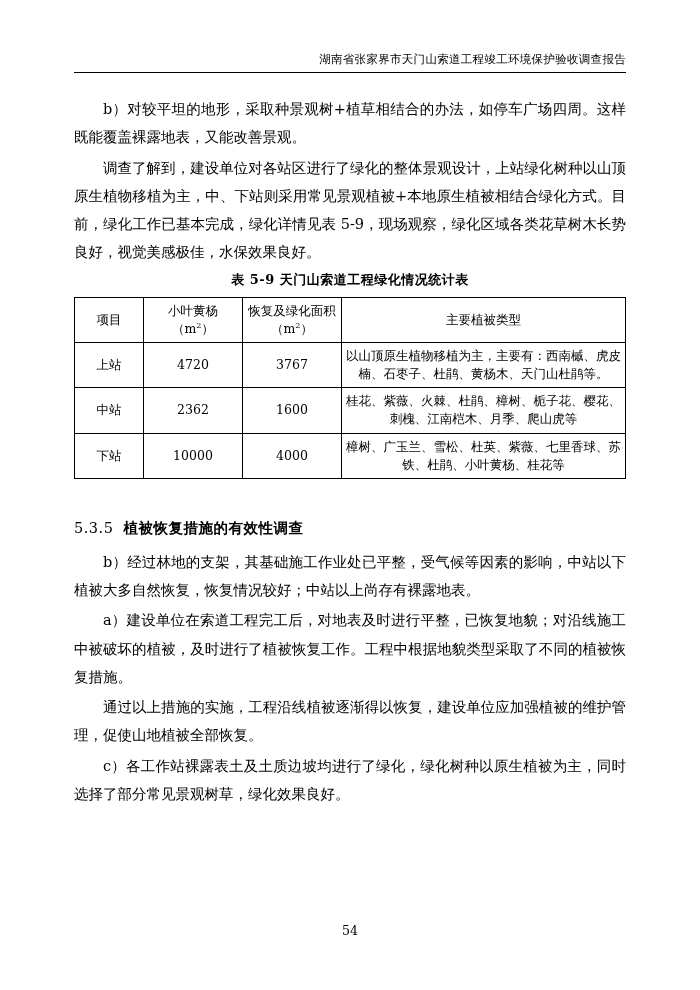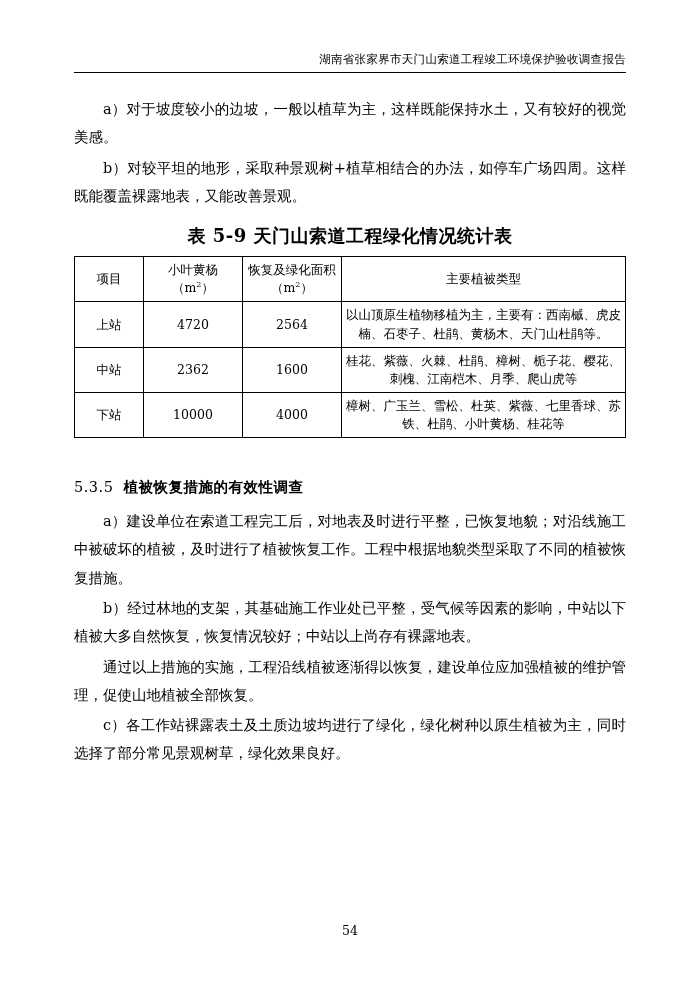--- a/index.html
+++ b/index.html
@@ -36,23 +36,23 @@
   p.body-text {
     font-size: 14.5px;
     line-height: 1.95;
     margin: 0 0 2px 0;
     text-align: justify;
     text-justify: inter-ideograph;
     text-indent: 2em;
   }
   .table-title {
     text-align: center;
-    font-size: 18px;
+    font-size: 13px;
     font-weight: bold;
-    margin: 14px 0 8px 0;
+    margin: 4px 0 8px 0;
     letter-spacing: 0.5px;
   }
   table.green-table {
     border-collapse: collapse;
     width: 100%;
     font-size: 12.5px;
     line-height: 1.45;
     table-layout: fixed;
     border-radius: 23px;
   }
@@ -92,43 +92,43 @@
   sup { font-size: 0.65em; vertical-align: super; }
 </style>
 </head>
 <body>
 
 <div class="page">
 
   <div class="header">湖南省张家界市天门山索道工程竣工环境保护验收调查报告</div>
   <hr class="header-rule">
 
-  <p class="body-text">a）对于坡度较小的边坡，一般以植草为主，这样既能保持水土，又有较好的视觉美感。</p>
   <p class="body-text">b）对较平坦的地形，采取种景观树+植草相结合的办法，如停车广场四周。这样既能覆盖裸露地表，又能改善景观。</p>
+  <p class="body-text">调查了解到，建设单位对各站区进行了绿化的整体景观设计，上站绿化树种以山顶原生植物移植为主，中、下站则采用常见景观植被+本地原生植被相结合绿化方式。目前，绿化工作已基本完成，绿化详情见表 5-9，现场观察，绿化区域各类花草树木长势良好，视觉美感极佳，水保效果良好。</p>
 
   <div class="table-title">表 5-9  天门山索道工程绿化情况统计表</div>
 
   <table class="green-table">
     <thead>
       <tr>
         <th class="col-item">项目</th>
         <th class="col-area">
           <span>小叶黄杨（m</span><sup>2</sup><span>）</span>
         </th>
         <th class="col-rec">
           <span>恢复及绿化面积（m</span><sup>2</sup><span>）</span>
         </th>
         <th>主要植被类型</th>
       </tr>
     </thead>
     <tbody>
       <tr>
         <td>上站</td>
         <td>4720</td>
-        <td>2564</td>
+        <td>3767</td>
         <td class="cell-types">以山顶原生植物移植为主，主要有：西南槭、虎皮楠、石枣子、杜鹃、黄杨木、天门山杜鹃等。</td>
       </tr>
       <tr>
         <td>中站</td>
         <td>2362</td>
         <td>1600</td>
         <td class="cell-types">桂花、紫薇、火棘、杜鹃、樟树、栀子花、樱花、刺槐、江南桤木、月季、爬山虎等</td>
       </tr>
       <tr>
         <td>下站</td>
@@ -136,19 +136,19 @@
         <td>4000</td>
         <td class="cell-types">樟树、广玉兰、雪松、杜英、紫薇、七里香球、苏铁、杜鹃、小叶黄杨、桂花等</td>
       </tr>
     </tbody>
   </table>
 
   <div class="heading">
     <span class="num">5.3.5</span><span class="title">植被恢复措施的有效性调查</span>
   </div>
 
+  <p class="body-text">b）经过林地的支架，其基础施工作业处已平整，受气候等因素的影响，中站以下植被大多自然恢复，恢复情况较好；中站以上尚存有裸露地表。</p>
   <p class="body-text">a）建设单位在索道工程完工后，对地表及时进行平整，已恢复地貌；对沿线施工中被破坏的植被，及时进行了植被恢复工作。工程中根据地貌类型采取了不同的植被恢复措施。</p>
-  <p class="body-text">b）经过林地的支架，其基础施工作业处已平整，受气候等因素的影响，中站以下植被大多自然恢复，恢复情况较好；中站以上尚存有裸露地表。</p>
   <p class="body-text">通过以上措施的实施，工程沿线植被逐渐得以恢复，建设单位应加强植被的维护管理，促使山地植被全部恢复。</p>
   <p class="body-text">c）各工作站裸露表土及土质边坡均进行了绿化，绿化树种以原生植被为主，同时选择了部分常见景观树草，绿化效果良好。</p>
 
   <div class="page-number">54</div>
 </div>
 
 </body></html>

